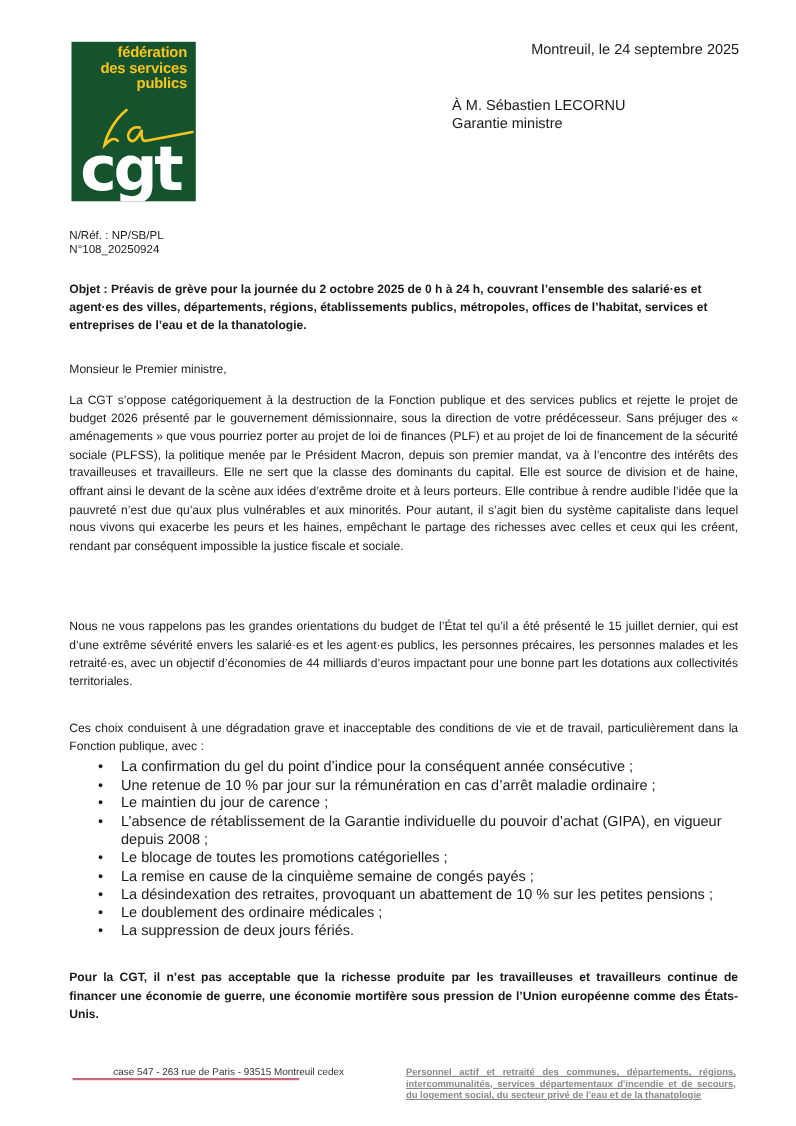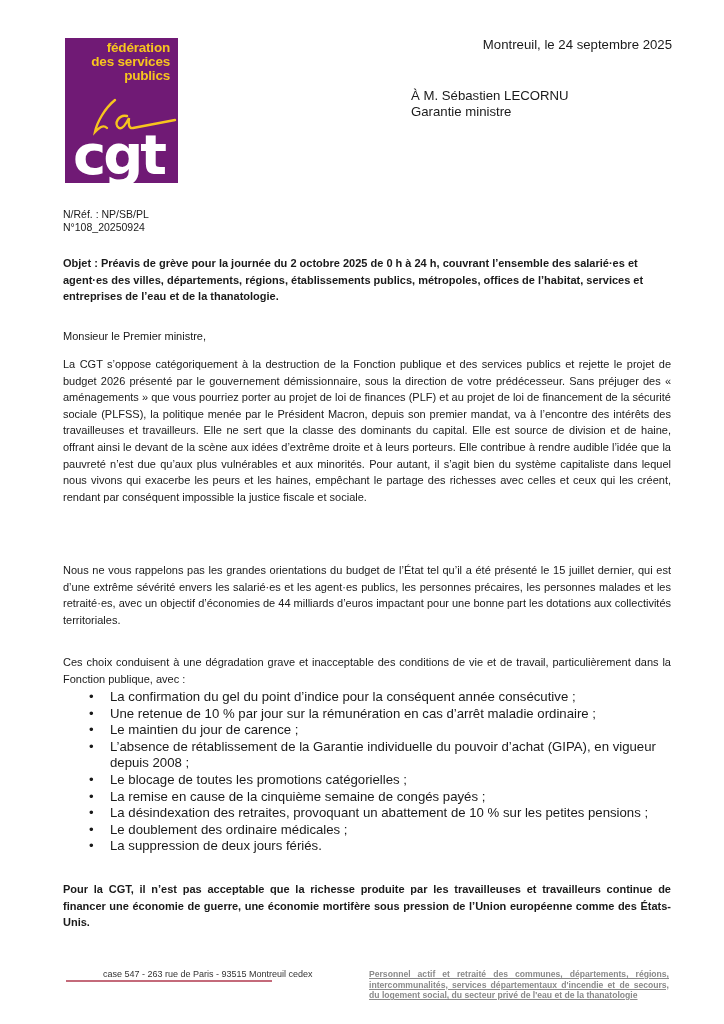--- a/index.html
+++ b/index.html
@@ -2,21 +2,21 @@
 <html><head>
 <meta charset="utf-8">
 <style>
   html, body { margin: 0; padding: 0; background: #ffffff; }
   body { width: 724px; height: 1024px; position: relative; overflow: hidden;
          font-family: "Liberation Sans", sans-serif; color: #1a1a1a; }
   .page { position: absolute; left: 0; top: 0; width: 724px; height: 1024px; }
 
   
   .logo { position: absolute; left: 65px; top: 38px; width: 113px; height: 145px;
-          background: #701a75; overflow: hidden; }
+          background: #14532d; overflow: hidden; }
   .logo-fed { position: absolute; right: 8px; top: 3px; text-align: right;
               color: #f7c51e; font-weight: bold; font-size: 13.5px; line-height: 14px;
               font-family: "Liberation Sans", sans-serif; letter-spacing: -0.2px; }
   .logo-la { position: absolute; left: 22px; top: 60px; width: 90px; height: 40px; }
   .logo-cgt { position: absolute; left: 8px; top: 92px; color: #ffffff; font-weight: bold;
               font-size: 56px; line-height: 50px; letter-spacing: -3px;
               font-family: "DejaVu Sans", sans-serif; }
 
   .txt { position: absolute; font-size: 13.2px; line-height: 16px; }
   .date { right: 52px; top: 37px; }

